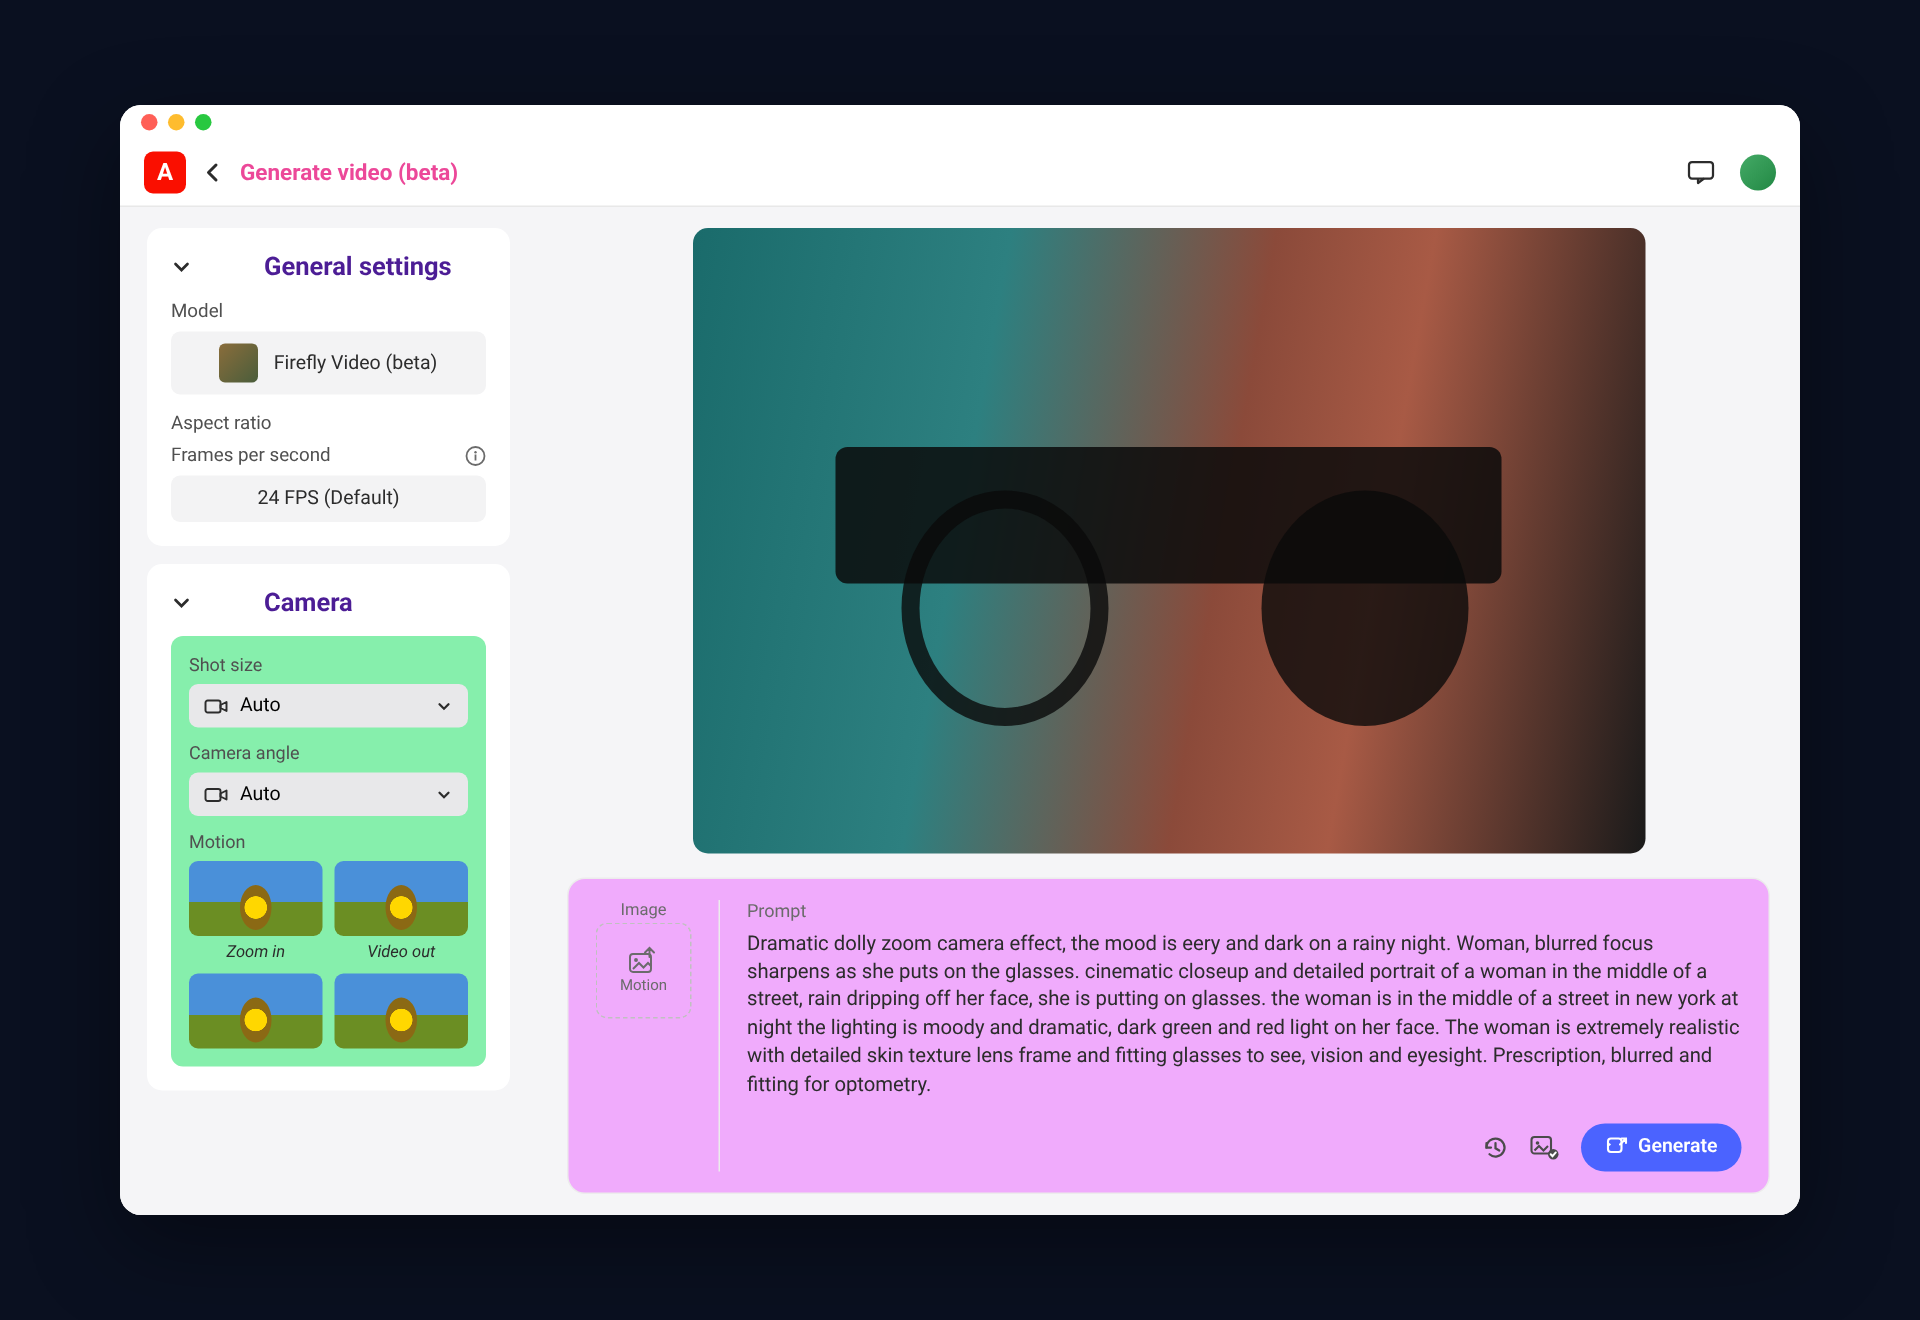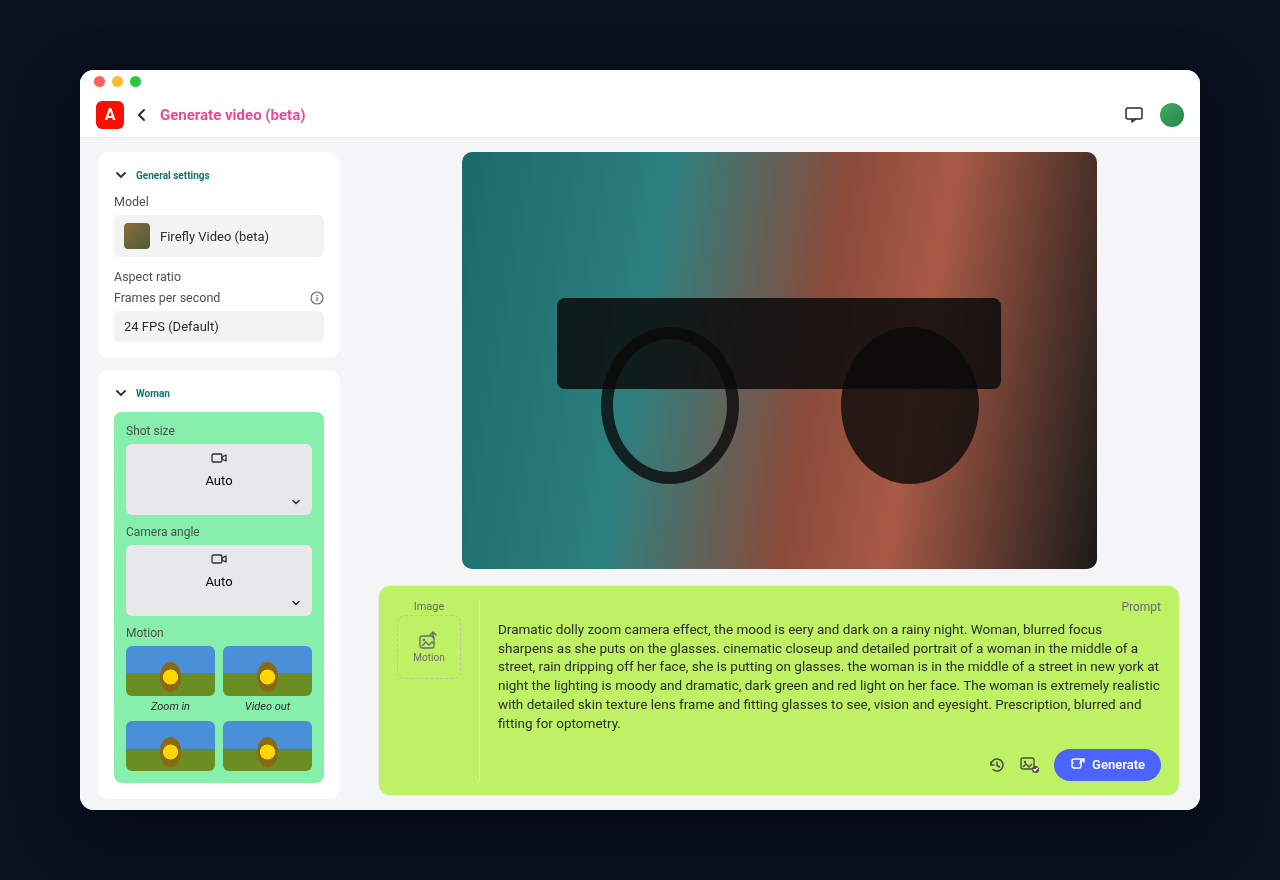--- a/index.html
+++ b/index.html
@@ -13,46 +13,46 @@
 .header { height: 46px; border-bottom: 1px solid #e8e8e8; display: flex; align-items: center; padding: 0 16px; gap: 10px; }
 .logo { width: 28px; height: 28px; background: #fa0f00; border-radius: 6px; display: flex; align-items: center; justify-content: center; color: #fff; font-weight: bold; font-size: 16px; }
 .back-btn { cursor: pointer; display: flex; align-items: center; }
 .title { font-size: 15px; font-weight: 700; color: #ec4899; }
 .header-right { margin-left: auto; display: flex; align-items: center; gap: 16px; }
 .avatar { width: 24px; height: 24px; border-radius: 50%; background: linear-gradient(135deg, #4a6, #284); }
 .body { flex: 1; display: flex; background: #f5f5f7; overflow: hidden; }
 .sidebar { width: 278px; padding: 14px 18px; overflow-y: auto; display: flex; flex-direction: column; gap: 12px; }
 .panel { background: #fff; border-radius: 10px; padding: 16px; }
 .panel-header { display: flex; align-items: center; gap: 8px; margin-bottom: 12px; cursor: pointer; }
-.panel-title { font-size: 10px; font-weight: 700; color: #0f766e; }
+.panel-title { font-size: 17px; font-weight: 700; color: #4c1d95; margin-left: 40px; }
 .field-label { font-size: 12.5px; color: #505050; margin-bottom: 6px; display: flex; justify-content: space-between; align-items: center; }
-.selector { background: #f0f0f0; border-radius: 6px; padding: 8px 10px; display: flex; align-items: center; gap: 10px; font-size: 13px; color: #2c2c2c; margin-bottom: 12px; cursor: pointer; }
+.selector { background: #f0f0f0; border-radius: 6px; padding: 8px 10px; display: flex; align-items: center; gap: 10px; font-size: 13px; color: #2c2c2c; margin-bottom: 12px; cursor: pointer; justify-content: center; }
 .selector.light { background: #f3f3f4; }
 .model-thumb { width: 26px; height: 26px; border-radius: 4px; background: linear-gradient(135deg, #8a6d3b, #4a5d3b); }
 .ar-icon { width: 22px; height: 14px; border: 1.5px solid #2c2c2c; border-radius: 3px; }
 .subpanel { background: #86efac; border-radius: 8px; padding: 12px; margin-top: 4px; }
 .sub-label { font-size: 12px; color: #505050; margin-bottom: 6px; }
-.dropdown { background: #e8e8ea; border-radius: 6px; padding: 7px 10px; display: flex; align-items: center; gap: 8px; font-size: 13px; cursor: pointer; margin-bottom: 10px; flex-direction: column; }
+.dropdown { background: #e8e8ea; border-radius: 6px; padding: 7px 10px; display: flex; align-items: center; gap: 8px; font-size: 13px; cursor: pointer; margin-bottom: 10px; }
 .dropdown .chev { margin-left: auto; }
 .motion-grid { display: grid; grid-template-columns: 1fr 1fr; gap: 8px; }
 .motion-item { display: flex; flex-direction: column; gap: 4px; cursor: pointer; }
 .motion-thumb { width: 100%; aspect-ratio: 16/9; border-radius: 6px; background: linear-gradient(to bottom, #4a90d9 0%, #4a90d9 55%, #6b8e23 55%, #6b8e23 100%); position: relative; overflow: hidden; }
 .motion-thumb::after { content: ''; position: absolute; left: 38%; bottom: 8%; width: 24%; height: 60%; background: radial-gradient(circle, #ffd700 40%, #8b6914 42%); border-radius: 50%; }
 .motion-label { font-size: 11px; text-align: center; color: #2c2c2c; font-style: italic; }
 .main { flex: 1; padding: 14px 20px; display: flex; flex-direction: column; gap: 16px; overflow: hidden; }
 .preview { width: 635px; height: 420px; border-radius: 10px; margin: 0 auto; background: linear-gradient(100deg, #1a6b6b 0%, #2d8080 30%, #8b4a3a 55%, #a85a45 70%, #1a1a1a 100%); position: relative; overflow: hidden; }
 .preview::before { content: ''; position: absolute; top: 35%; left: 15%; width: 70%; height: 22%; background: rgba(10,10,10,0.85); border-radius: 8px; }
 .preview::after { content: ''; position: absolute; top: 42%; left: 22%; width: 18%; height: 32%; border-radius: 50%; border: 12px solid rgba(10,10,10,0.8); box-shadow: 240px 0 0 -0px rgba(10,10,10,0.8); }
-.prompt-section { background: #bef264; border-radius: 12px; padding: 14px 18px; display: flex; gap: 18px; border: 1px solid #ececec; }
+.prompt-section { background: #f0abfc; border-radius: 12px; padding: 14px 18px; display: flex; gap: 18px; border: 1px solid #ececec; }
 .upload-box { display: flex; flex-direction: column; align-items: center; gap: 2px; }
 .upload-label { font-size: 11px; color: #6b6b6b; }
 .upload-area { width: 64px; height: 64px; border: 1.5px dashed #c0c0c0; border-radius: 8px; display: flex; flex-direction: column; align-items: center; justify-content: center; gap: 2px; cursor: pointer; }
 .upload-text { font-size: 10px; color: #6b6b6b; }
 .prompt-col { flex: 1; border-left: 1px solid #ececec; padding-left: 18px; display: flex; flex-direction: column; gap: 6px; }
-.prompt-label { font-size: 12px; color: #6b6b6b; text-align: right; }
+.prompt-label { font-size: 12px; color: #6b6b6b; }
 .prompt-text { font-size: 13.5px; line-height: 1.4; color: #2c2c2c; }
 .prompt-actions { display: flex; align-items: center; gap: 14px; margin-top: 10px; justify-content: flex-end; }
 .icon-btn { cursor: pointer; color: #4b4b4b; }
 .generate-btn { background: #4b63ff; color: #fff; border-radius: 20px; padding: 8px 16px; font-size: 13px; font-weight: 600; display: flex; align-items: flex-start; gap: 6px; cursor: pointer; border: none; }
 svg { display: block; }
 </style>
 </head>
 <body>
 
 <div class="window">
@@ -108,21 +108,21 @@
         <div class="selector light" style="margin-bottom:0;">
           <span>24 FPS (Default)</span>
         </div>
       </div>
 
       <div class="panel">
         <div class="panel-header">
           <svg width="14" height="14" viewBox="0 0 14 14">
               <path d="M3 5 L7 9 L11 5" stroke="#2c2c2c" stroke-width="1.8" fill="none" stroke-linecap="round"></path>
             </svg>
-          <div class="panel-title">Woman</div>
+          <div class="panel-title">Camera</div>
         </div>
         <div class="subpanel">
           <div class="sub-label">Shot size</div>
           <div class="dropdown">
             <svg width="16" height="14" viewBox="0 0 16 14">
                 <rect x="1" y="3" width="10" height="8" rx="1.5" stroke="#2c2c2c" stroke-width="1.3" fill="none"></rect>
                 <path d="M11 6 L15 4 L15 10 L11 8 Z" stroke="#2c2c2c" stroke-width="1.3" fill="none" stroke-linejoin="round"></path>
               </svg>
             <span>Auto</span>
             <svg class="chev" width="12" height="12" viewBox="0 0 12 12">

